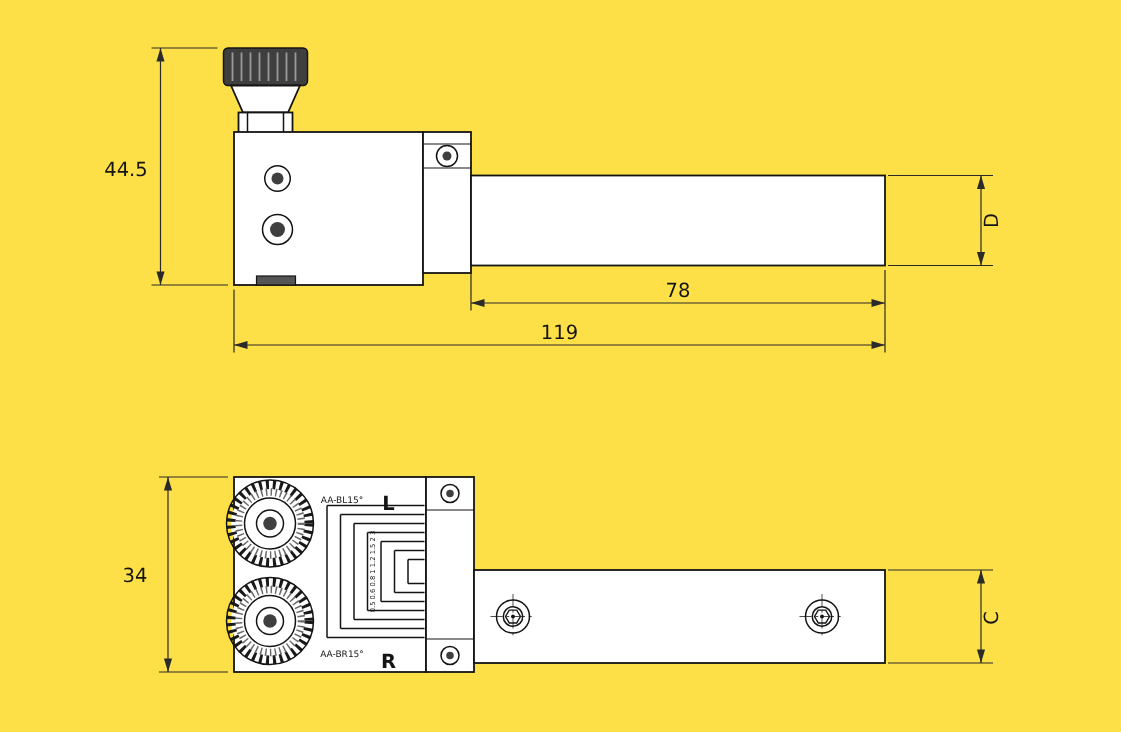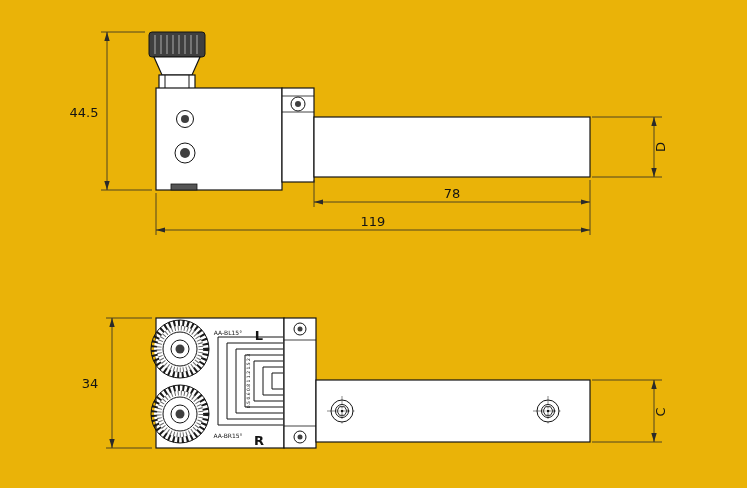--- a/index.html
+++ b/index.html
@@ -1,16 +1,16 @@
 <!DOCTYPE html>
 <html><head>
 <meta charset="utf-8">
 <style>
   html,body{margin:0;padding:0;background:#ffffff;}
-  .sheet{position:relative;width:747px;height:488px;background:#eab308;overflow:hidden;
+  .sheet{position:relative;width:747px;height:488px;background:#fde047;overflow:hidden;
          font-family:"DejaVu Sans",sans-serif;}
   svg{display:block;}
   .outline{fill:#ffffff;stroke:#141414;stroke-width:1.2;}
   .thin{fill:none;stroke:#141414;stroke-width:1;}
   .detail{fill:none;stroke:#141414;stroke-width:0.8;}
   .dimline{stroke:#2a2a2a;stroke-width:0.8;fill:none;}
   .center{stroke:#3a3a3a;stroke-width:0.6;fill:none;stroke-dasharray:8 2.5 2 2.5;}
   .arrow{fill:#2a2a2a;stroke:none;}
   .dimtext{font:13px "DejaVu Sans",sans-serif;fill:#141414;}
   .codetext{font:6px "DejaVu Sans",sans-serif;fill:#141414;}

